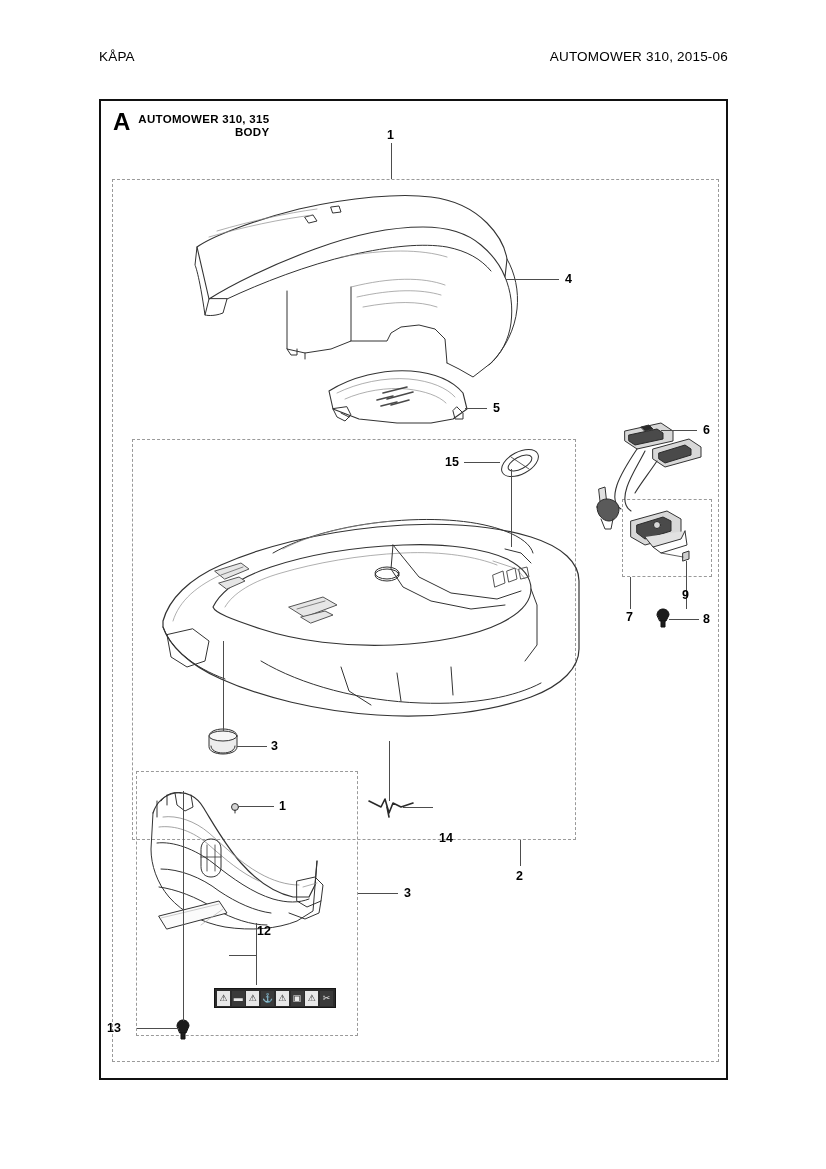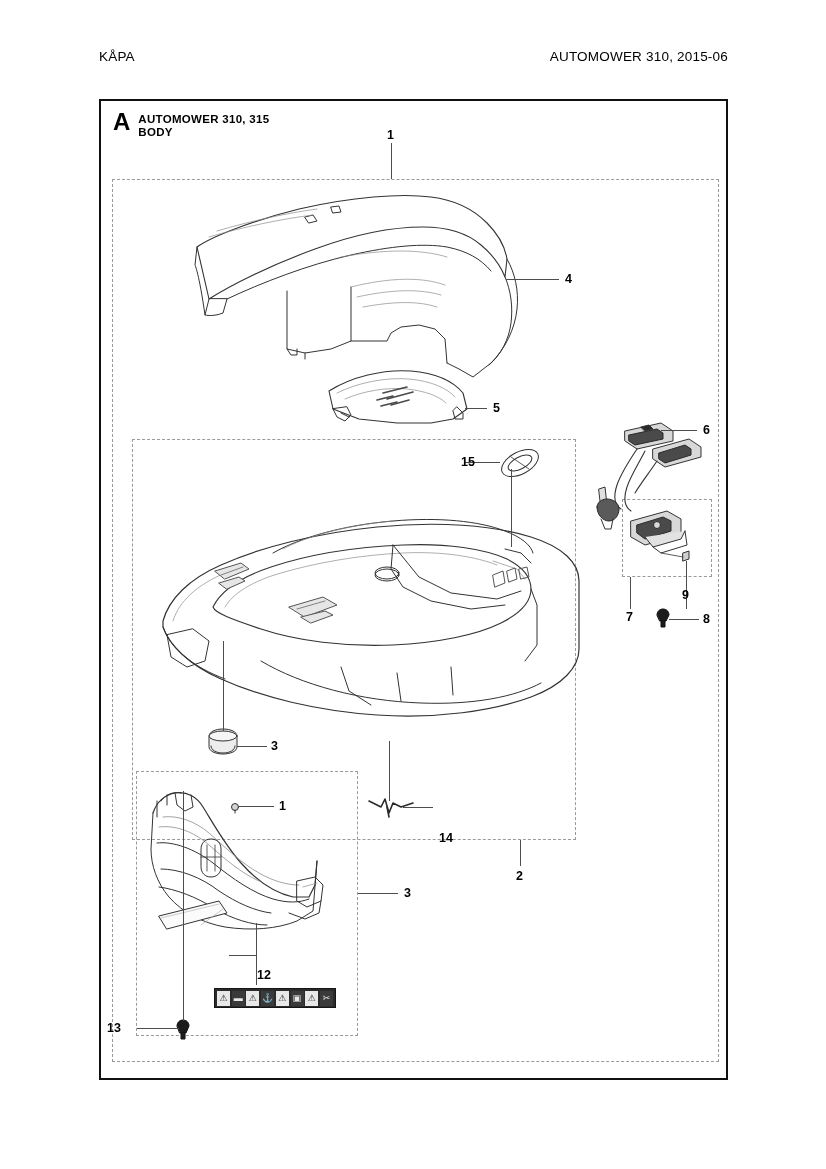--- a/index.html
+++ b/index.html
@@ -56,20 +56,21 @@
   }
   .title-letter {
     font-size: 24px;
     font-weight: 700;
     line-height: 0.95;
     margin-right: 8px;
     font-family: "Liberation Sans", sans-serif;
   }
   .title-lines {
     padding-top: 2px;
+    text-align: right;
   }
   .title-line1, .title-line2 {
     font-size: 11.5px;
     font-weight: 700;
     letter-spacing: 0.3px;
     line-height: 1.15;
     white-space: nowrap;
   }
 
   
@@ -418,26 +419,26 @@
     <span class="decal-cell dark">⚓</span>
     <span class="decal-cell">⚠</span>
     <span class="decal-cell dark">▣</span>
     <span class="decal-cell">⚠</span>
     <span class="decal-cell dark">✂</span>
   </div>
 
   <span class="callout" style="left:286px; top:28px;">1</span>
   <span class="callout" style="left:464px; top:172px;">4</span>
   <span class="callout" style="left:392px; top:301px;">5</span>
-  <span class="callout" style="left:360px; top:355px;">15</span>
+  <span class="callout" style="left:344px; top:355px;">15</span>
   <span class="callout" style="left:602px; top:323px;">6</span>
   <span class="callout" style="left:525px; top:510px;">7</span>
   <span class="callout" style="left:581px; top:488px;">9</span>
   <span class="callout" style="left:602px; top:512px;">8</span>
   <span class="callout" style="left:415px; top:769px;">2</span>
   <span class="callout" style="left:303px; top:786px;">3</span>
   <span class="callout" style="left:170px; top:639px;">3</span>
   <span class="callout" style="left:178px; top:699px;">1</span>
-  <span class="callout" style="left:156px; top:868px;">12</span>
+  <span class="callout" style="left:156px; top:824px;">12</span>
   <span class="callout" style="left:6px; top:921px;">13</span>
   <span class="callout" style="left:338px; top:731px;">14</span>
 
 </div>
 
 </body></html>

